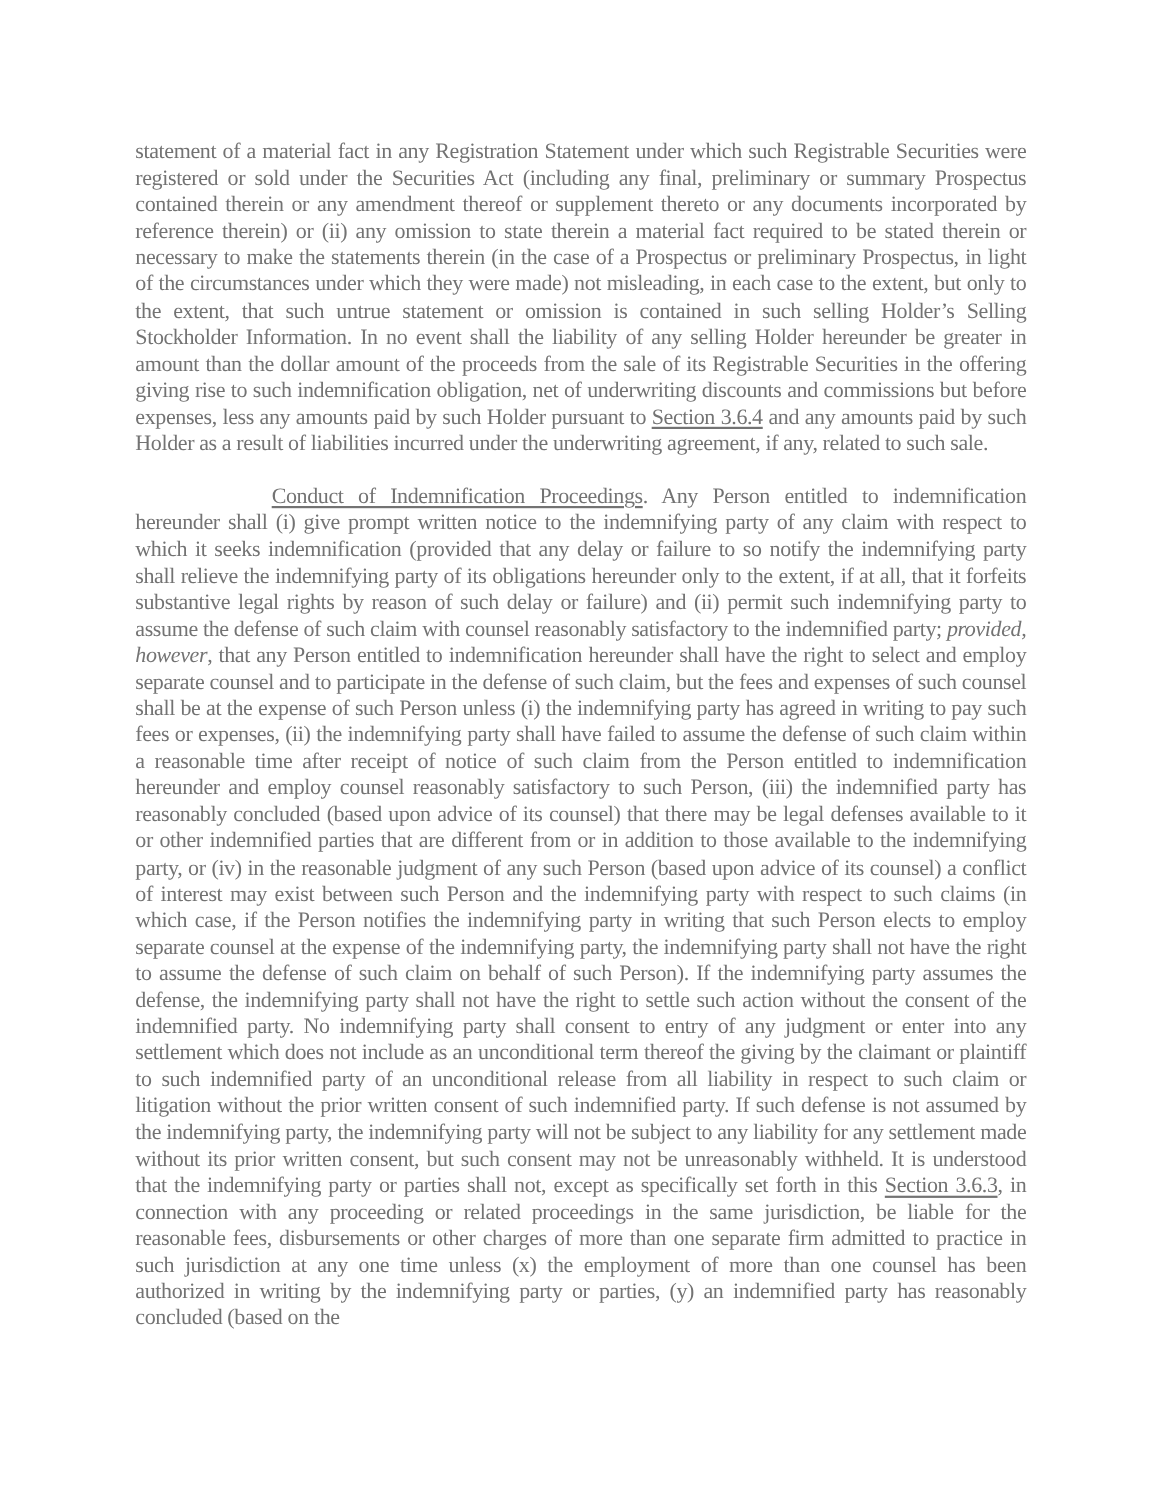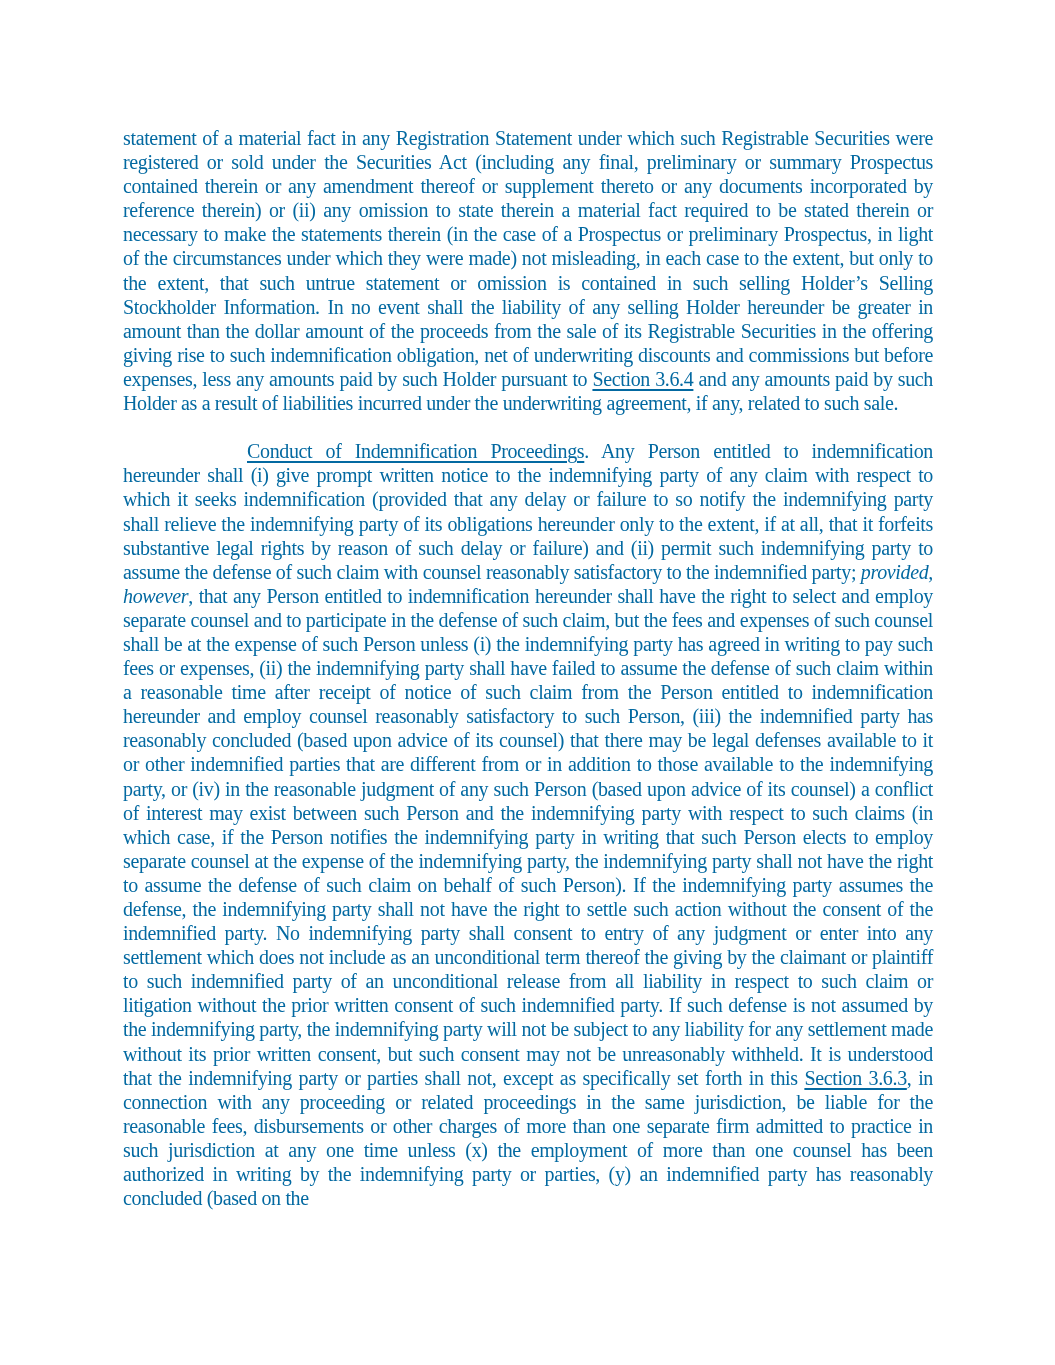--- a/index.html
+++ b/index.html
@@ -12,21 +12,21 @@
     width: 1055px;
     height: 1365px;
     background: #ffffff;
     overflow: hidden;
   }
   .doc-body {
     position: absolute;
     left: 123px;
     top: 126px;
     width: 810px;
-    color: #0369a1;
+    color: #737373;
     font-family: "Liberation Serif", "DejaVu Serif", serif;
     font-size: 20px;
     line-height: 24.1px;
     letter-spacing: -0.35px;
     text-align: justify;
   }
   .para {
     margin: 0 0 24.1px 0;
     padding: 0;
   }

